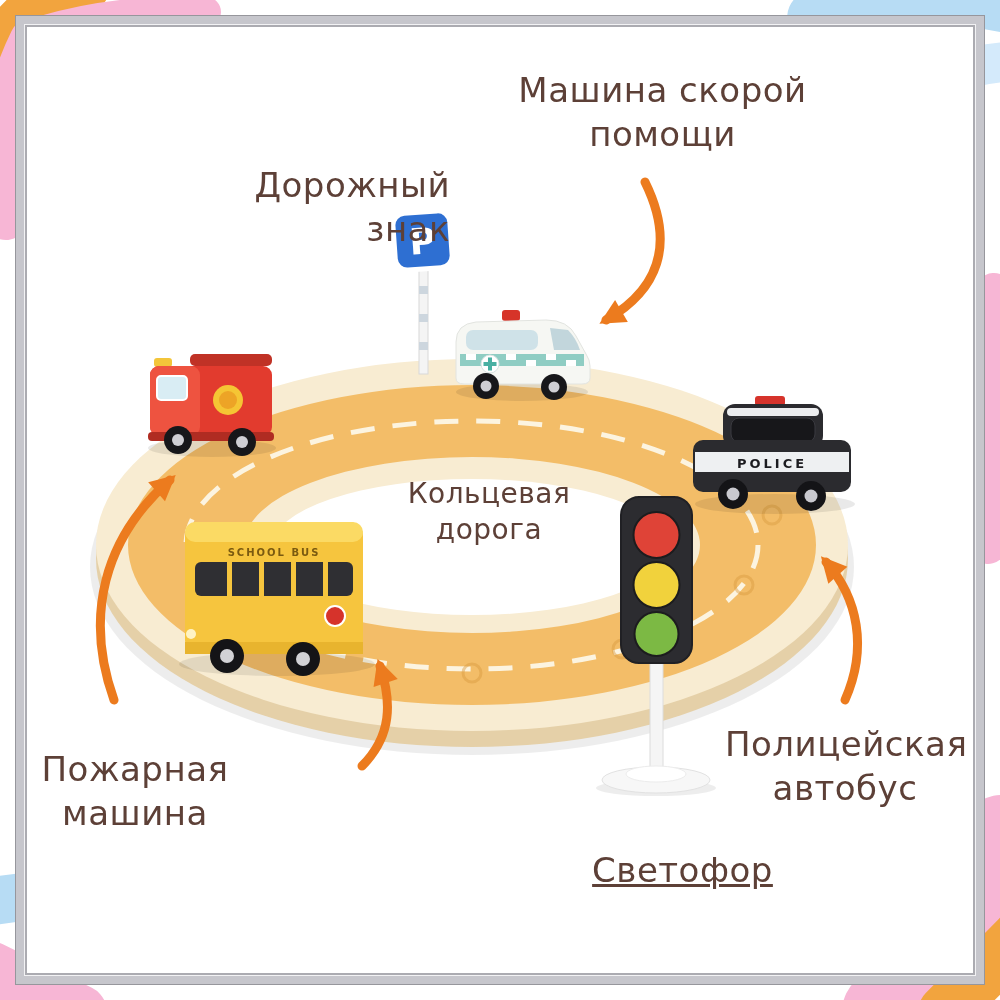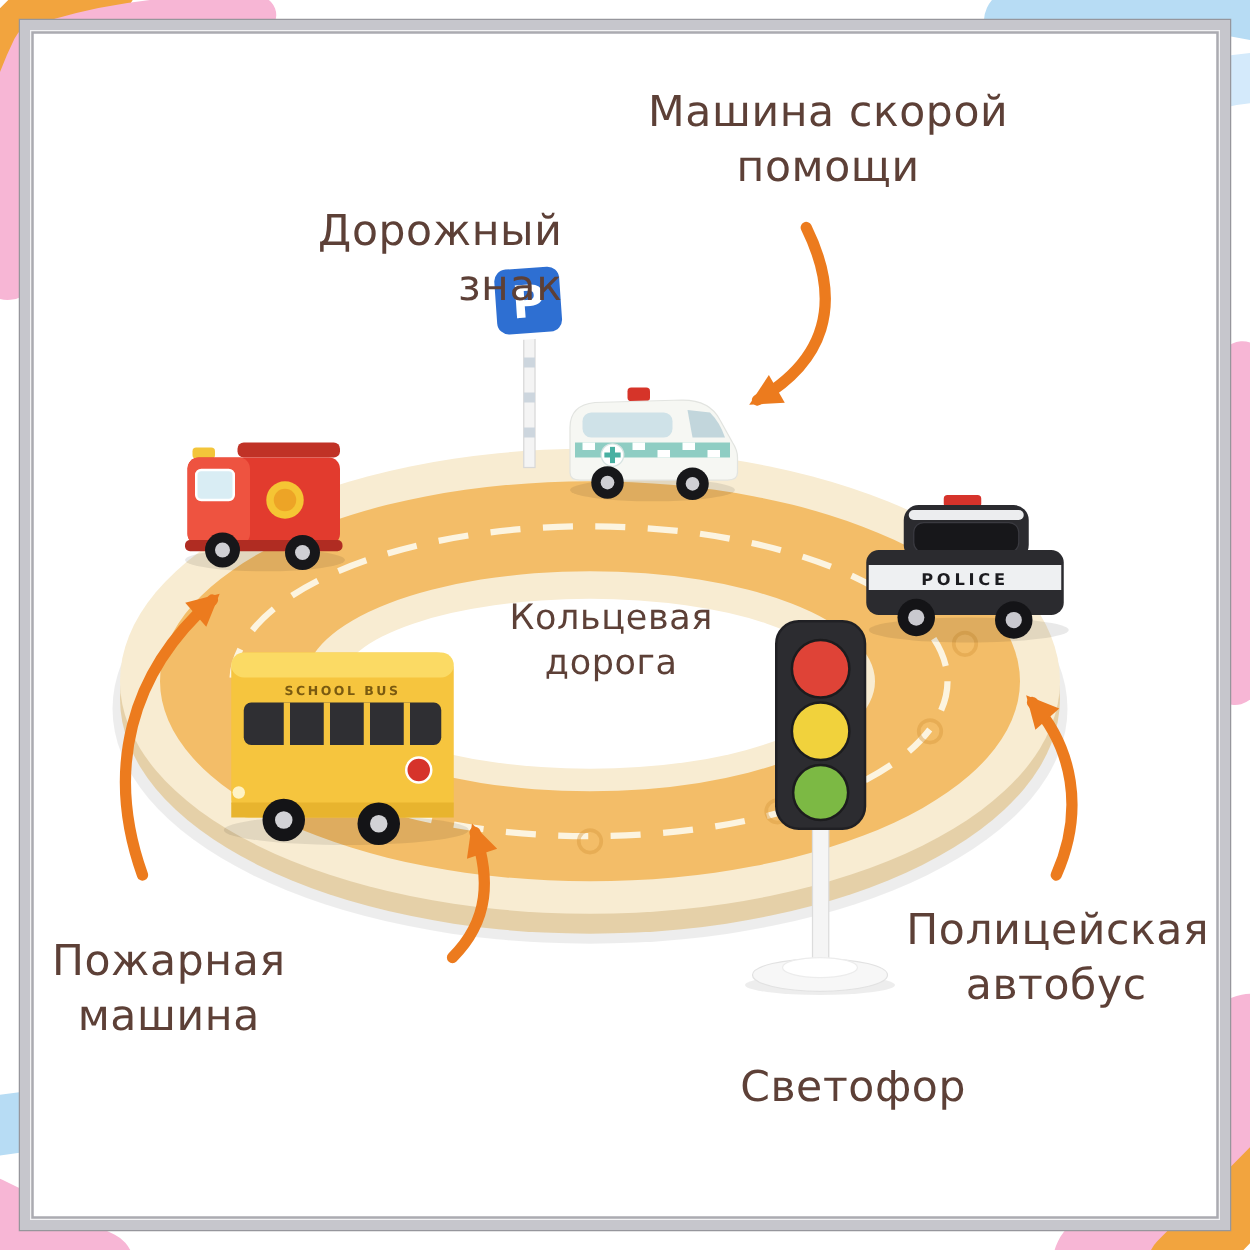--- a/index.html
+++ b/index.html
@@ -188,18 +188,18 @@
 
   <div class="layer labels">
     <div class="lbl" style="left:495px;top:68px;width:335px;">Машина скорой
 помощи</div>
     <div class="lbl" style="left:240px;top:163px;width:210px;text-align:right;">Дорожный
 знак</div>
     <div class="lbl big" style="left:349px;top:476px;width:280px;">Кольцевая
 дорога</div>
     <div class="lbl" style="left:25px;top:706px;width:220px;margin-top:41px;">Пожарная
 машина</div>
-    <div class="lbl" style="left:575px;top:848px;width:215px;">Светофор</div>
+    <div class="lbl" style="left:575px;top:848px;width:215px;text-decoration:underline;">Светофор</div>
     <div class="lbl" style="left:725px;top:722px;width:240px;">Полицейская
 автобус</div>
   </div>
 
 </div>
 
 </body></html>

